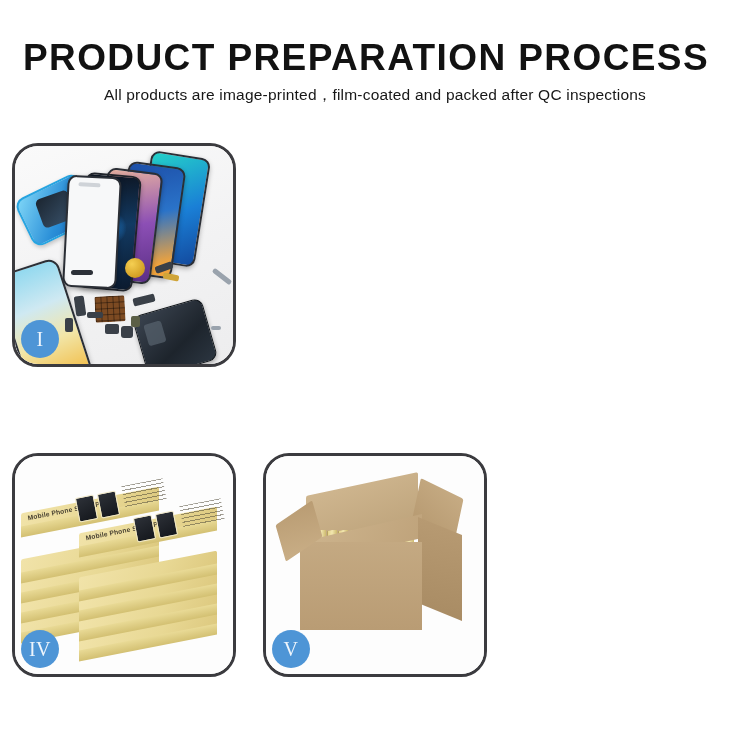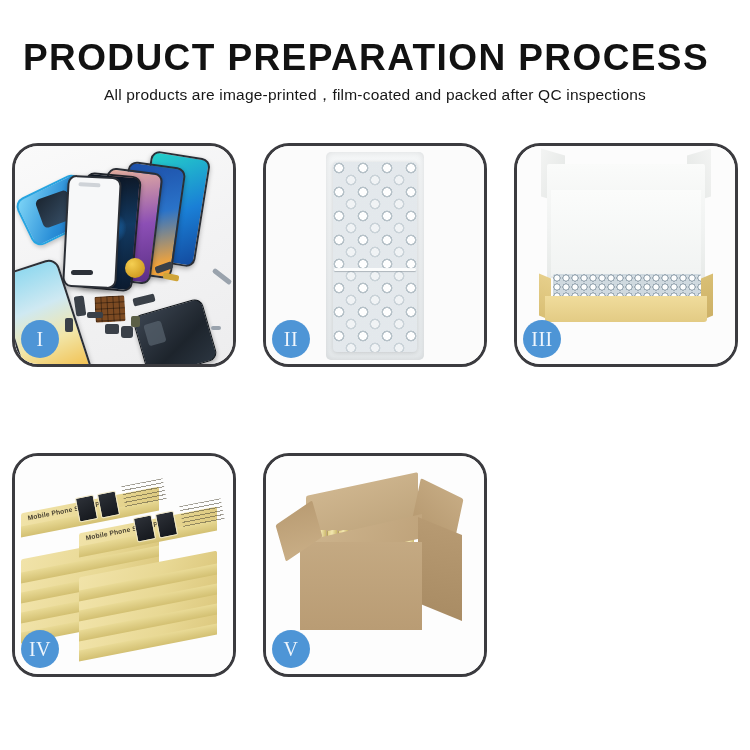--- a/index.html
+++ b/index.html
@@ -220,43 +220,21 @@
         <div class="flex" style="left:90px;top:178px;width:14px;height:10px;"></div>
         <div class="flex" style="left:106px;top:180px;width:12px;height:12px;border-radius:3px;"></div>
         <div class="flex" style="left:118px;top:150px;width:22px;height:8px;transform:rotate(-14deg);"></div>
         <div class="flex" style="left:116px;top:170px;width:9px;height:11px;background:#5b5f46;"></div>
         <div class="flex" style="left:196px;top:128px;width:22px;height:5px;background:#9aa3ad;transform:rotate(38deg);"></div>
         <div class="flex" style="left:196px;top:180px;width:10px;height:4px;background:#9aa3ad;"></div>
       </div>
       <div class="badge">I</div>
     </div>
 
-    <div class="panel p2">
-      <div class="art">
-        <div class="bwrap">
-          <div class="bubbles"></div>
-          <div class="bseam"></div>
-        </div>
-      </div>
-      <div class="badge">II</div>
-    </div>
-
-    <div class="panel p3">
-      <div class="art">
-        <div class="b3lidL"></div>
-        <div class="b3lidR"></div>
-        <div class="b3back"></div>
-        <div class="b3foam"></div>
-        <div class="b3bubA"></div>
-        <div class="b3sideL"></div>
-        <div class="b3sideR"></div>
-        <div class="b3front"></div>
-      </div>
-      <div class="badge">III</div>
-    </div>
+
 
     <div class="panel p4">
       <div class="art">
         <div class="stack">
 
           <div class="ybox" style="left:6px;top:150px;">
             <div class="top"></div>
               <div class="fr"></div>
           </div>
           <div class="ybox" style="left:6px;top:130px;">

